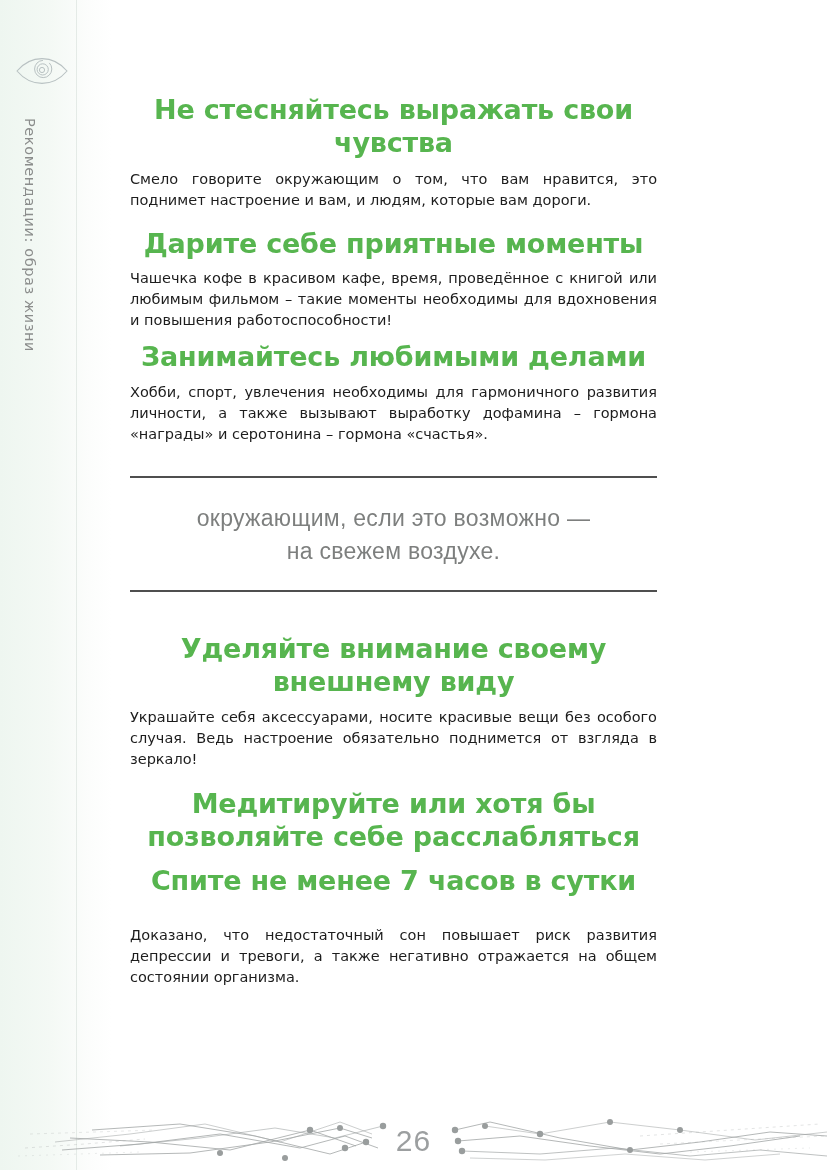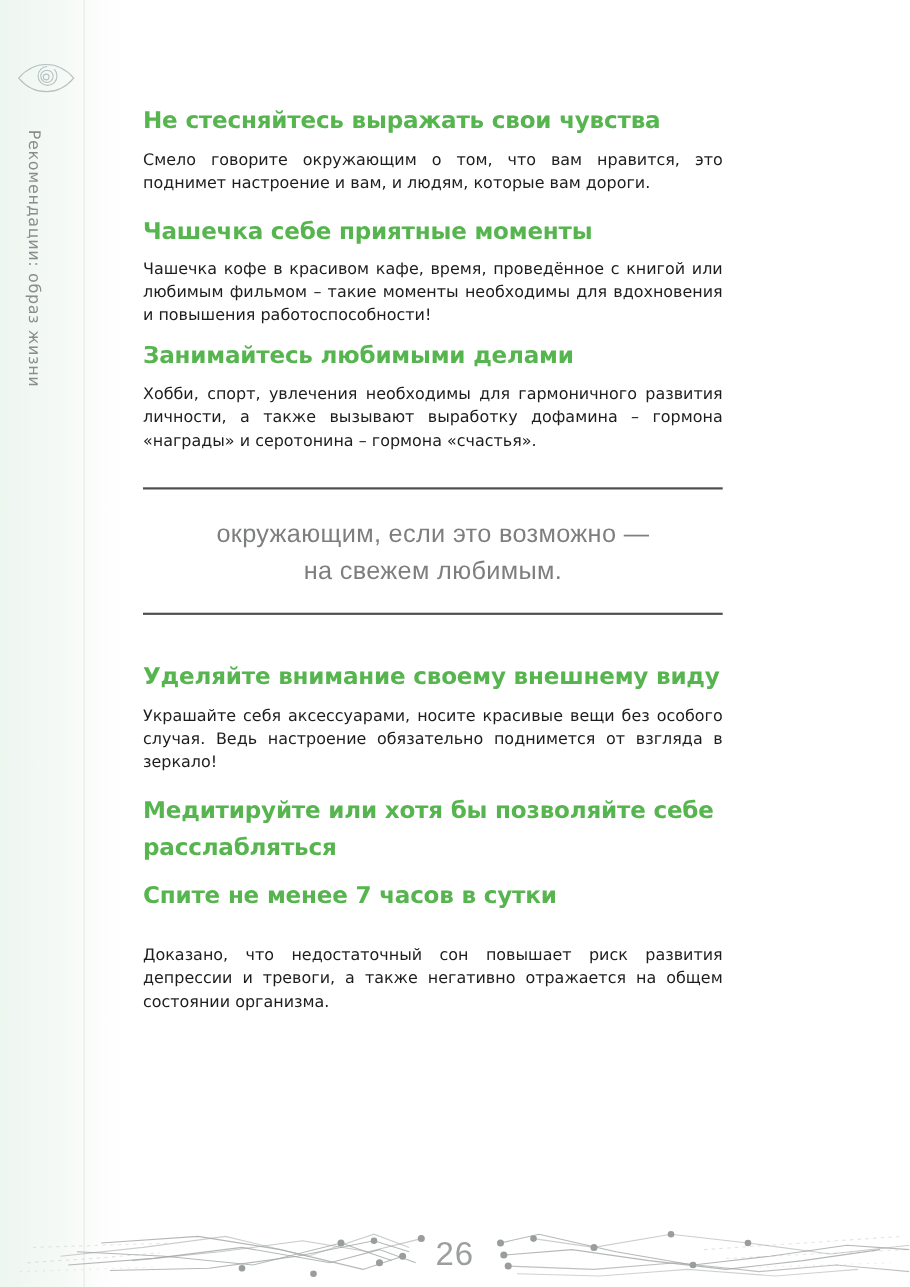--- a/index.html
+++ b/index.html
@@ -24,22 +24,23 @@
     position:absolute;left:22px;top:118px;
     writing-mode:vertical-rl;text-orientation:mixed;
     font-size:14.5px;letter-spacing:0.6px;color:#8b8d8c;
     font-family:"DejaVu Sans",sans-serif;white-space:nowrap;
   }
   .content{
     position:absolute;left:130px;top:86px;width:527px;
   }
   .heading{
     margin:0;color:#57b54f;
-    font-size:21px;line-height:33px;font-weight:bold;
+    font-size:27px;line-height:33px;font-weight:bold;
     letter-spacing:-0.2px;
+    text-align:center;
   }
   .body-text{
     margin:0;color:#1d1d1d;
     font-size:14.5px;line-height:21px;
     text-align:justify;
   }
   .rule{
     border:none;margin:0;height:0;
     border-top:2px solid #4f4f4f;
   }
@@ -85,31 +86,31 @@
     <circle cx="29.2" cy="19" r="8.6" stroke="#b8c1c2" stroke-width="1" stroke-dasharray="40,7"></circle>
   </svg>
 
   <div class="vertical-label">Рекомендации: образ жизни</div>
 
   <div class="content">
 
     <h2 class="heading h-1">Не стесняйтесь выражать свои чувства</h2>
     <p class="body-text b-1">Смело говорите окружающим о том, что вам нравится, это поднимет настроение и вам, и людям, которые вам дороги.</p>
 
-    <h2 class="heading h-2">Чашечка себе приятные моменты</h2>
+    <h2 class="heading h-2">Дарите себе приятные моменты</h2>
     <p class="body-text b-2">Чашечка кофе в красивом кафе, время, проведённое с книгой или любимым фильмом – такие моменты необходимы для вдохновения и повышения работоспособности!</p>
 
     <h2 class="heading h-3">Занимайтесь любимыми делами</h2>
     <p class="body-text b-3">Хобби, спорт, увлечения необходимы для гармоничного развития личности, а также вызывают выработку дофамина – гормона «награды» и серотонина – гормона «счастья».</p>
 
     <hr class="rule rule-top">
 
     <div class="quote">
       <div>окружающим, если это возможно —</div>
-      <div>на свежем любимым.</div>
+      <div>на свежем воздухе.</div>
     </div>
 
     <hr class="rule rule-bottom">
 
     <h2 class="heading h-4">Уделяйте внимание своему внешнему виду</h2>
     <p class="body-text b-4">Украшайте себя аксессуарами, носите красивые вещи без особого случая. Ведь настроение обязательно поднимется от взгляда в зеркало!</p>
 
     <h2 class="heading h-5">Медитируйте или хотя бы позволяйте себе расслабляться</h2>
 
     <h2 class="heading h-6">Спите не менее 7 часов в сутки</h2>

